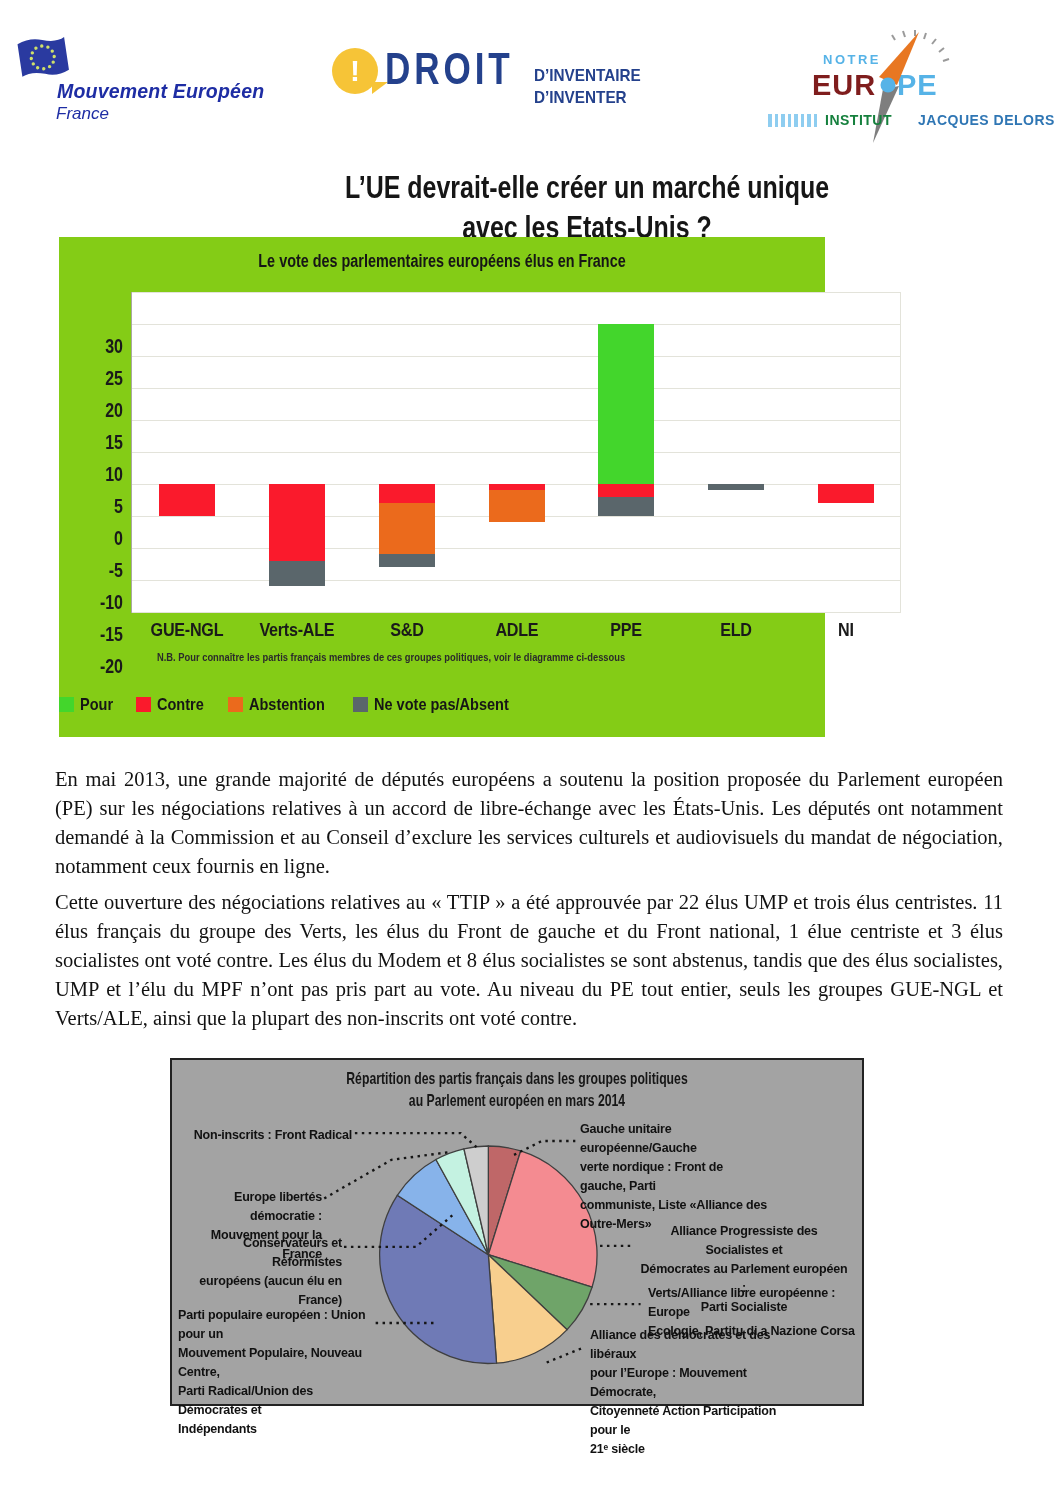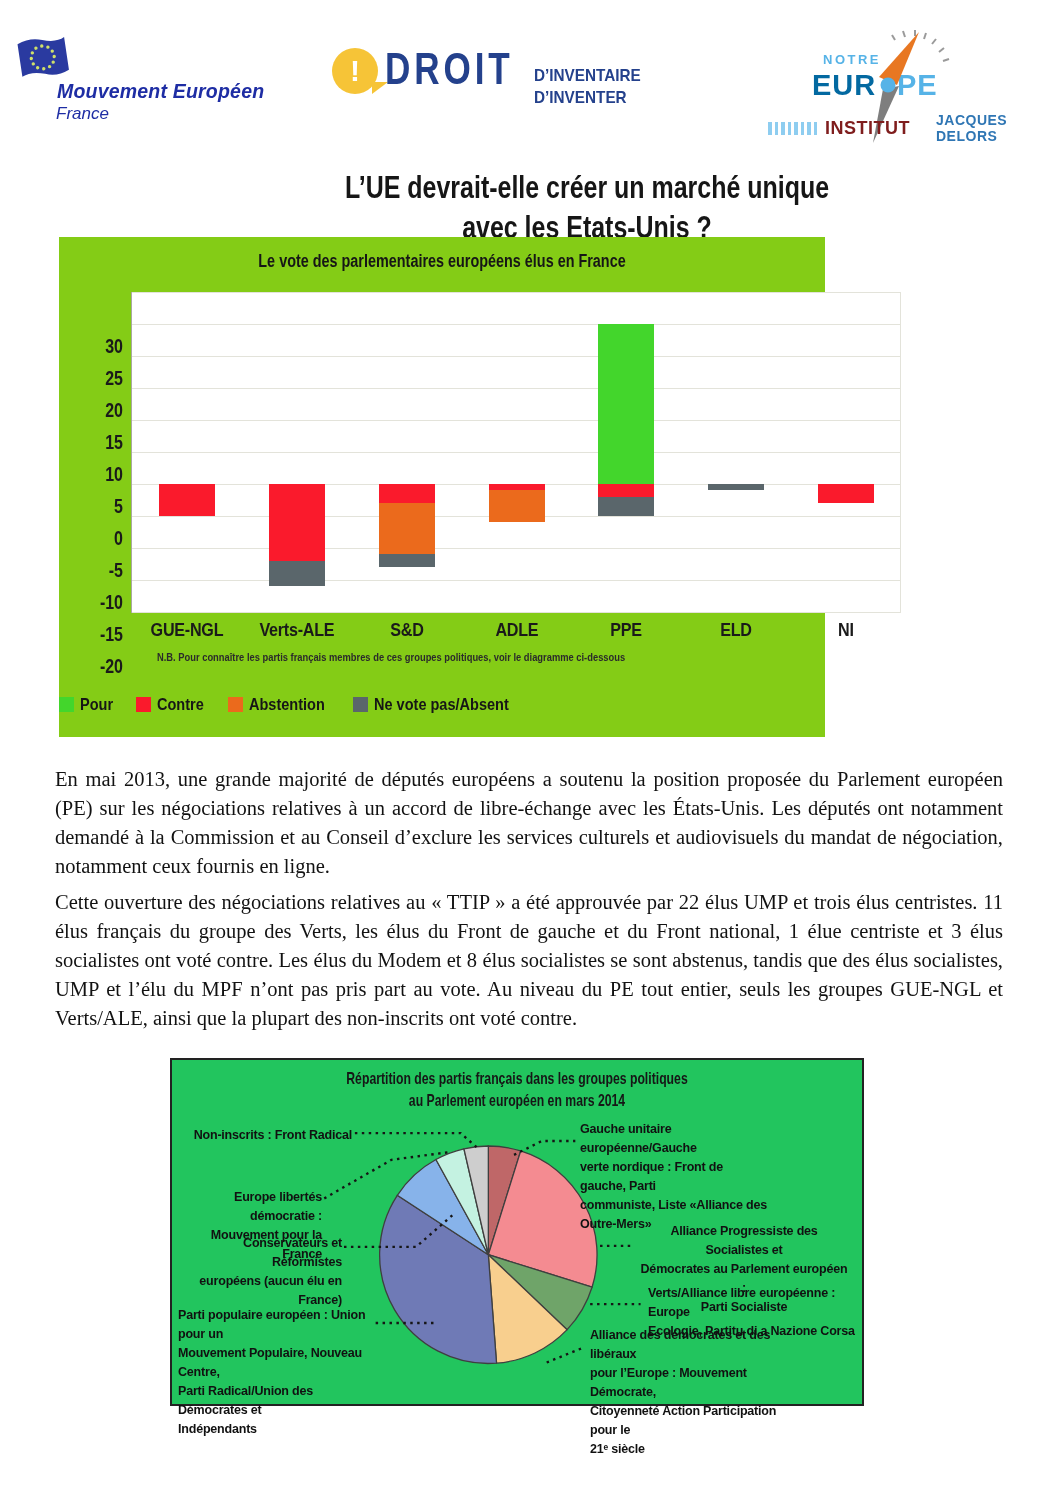--- a/index.html
+++ b/index.html
@@ -11,26 +11,26 @@
   .mef-name{left:57px;top:80px;font-size:19.5px;font-weight:700;font-style:italic;color:#1e2da4;letter-spacing:.2px;}
   .mef-country{left:56px;top:104px;font-size:17px;font-style:italic;color:#1e2da4;}
   .droit-bubble{left:332px;top:48px;width:46px;height:46px;border-radius:50%;background:#f6c437;
                 display:flex;align-items:center;justify-content:center;color:#fff;font-size:30px;font-weight:700;}
   .droit-tail{left:372px;top:82px;width:0;height:0;border-left:16px solid #f6c437;border-bottom:12px solid transparent;}
   .droit-word{left:385px;top:46px;font-size:45px;font-weight:700;color:#24418c;letter-spacing:5px;
               transform:scaleX(.78);transform-origin:left top;line-height:1;}
   .droit-l1{left:534px;top:66px;font-size:17px;font-weight:700;color:#24418c;transform:scaleX(.9);transform-origin:left top;}
   .droit-l2{left:534px;top:88px;font-size:17px;font-weight:700;color:#24418c;transform:scaleX(.9);transform-origin:left top;}
   .ne-notre{left:823px;top:52px;font-size:13px;font-weight:700;color:#56b3e7;letter-spacing:2.5px;}
-  .ne-eur{left:812px;top:69px;font-size:29px;font-weight:700;color:#0369a1;letter-spacing:1px;}
+  .ne-eur{left:812px;top:69px;font-size:29px;font-weight:700;color:#7f1d1d;letter-spacing:1px;}
   .ne-pe{left:897px;top:69px;font-size:29px;font-weight:700;color:#56b3e7;letter-spacing:1px;}
   .ne-line{left:768px;top:112px;display:flex;align-items:center;}
   .ne-bars{display:flex;gap:3px;margin-right:8px;}
   .ne-bars i{display:block;width:3.5px;height:13px;background:#8ecdf0;}
-  .ne-institut{font-size:18px;font-weight:700;color:#7f1d1d;letter-spacing:.5px;margin-right:26px;}
+  .ne-institut{font-size:14px;font-weight:700;color:#15803d;letter-spacing:.5px;margin-right:26px;}
   .ne-delors{font-size:14px;font-weight:700;color:#2f76b4;letter-spacing:.5px;}
 
   
   .main-title{position:absolute;left:0;top:150px;width:100%;text-align:center;}
   .title-line{display:block;font-size:32px;line-height:40px;font-weight:700;color:#161616;
               transform:scaleX(.78);transform-origin:center;}
 
   
   .chart-panel{position:absolute;left:59px;top:237px;width:766px;height:500px;background:#84cc16;}
   .chart-title{position:absolute;left:0;top:14px;width:100%;text-align:center;font-size:18px;font-weight:700;
@@ -52,21 +52,21 @@
   .legend-item{display:flex;align-items:center;gap:6px;}
   .legend-swatch{width:15px;height:15px;}
   .legend-label{font-size:16.5px;font-weight:700;color:#161616;transform:scaleX(.88);transform-origin:left center;white-space:nowrap;}
 
   
   .body-text{position:absolute;left:48px;top:758px;width:962px;font-family:"Liberation Serif",serif;
              font-size:20.5px;line-height:29px;text-align:justify;color:#121212;}
   .body-text p{margin:7px;}
 
   
-  .pie-box{position:absolute;left:170px;top:1058px;width:694px;height:348px;border:2.5px solid #222;background:#22c55e;box-sizing:border-box;}
+  .pie-box{position:absolute;left:170px;top:1058px;width:694px;height:348px;border:2.5px solid #222;background:#a3a3a3;box-sizing:border-box;}
   .pie-title{position:absolute;left:0;width:100%;text-align:center;font-size:17px;font-weight:700;line-height:22px;
              color:#161616;transform:scaleX(.72);transform-origin:center;}
   .pie-title.t1{top:8px;} .pie-title.t2{top:30px;}
   #pie-svg{position:absolute;left:0;top:0;width:100%;height:100%;}
   .pie-label{position:absolute;font-size:12.5px;font-weight:600;line-height:19px;color:#111;
              white-space:pre-line;letter-spacing:-.2px;}
   #lbl-ni   {left:18px; top:66px; width:162px;text-align:right;}
   #lbl-eld  {left:8px;  top:128px;width:142px;text-align:right;}
   #lbl-ecr  {left:8px;  top:174px;width:162px;text-align:right;}
   #lbl-ppe  {left:6px;  top:246px;width:200px;text-align:left;}

